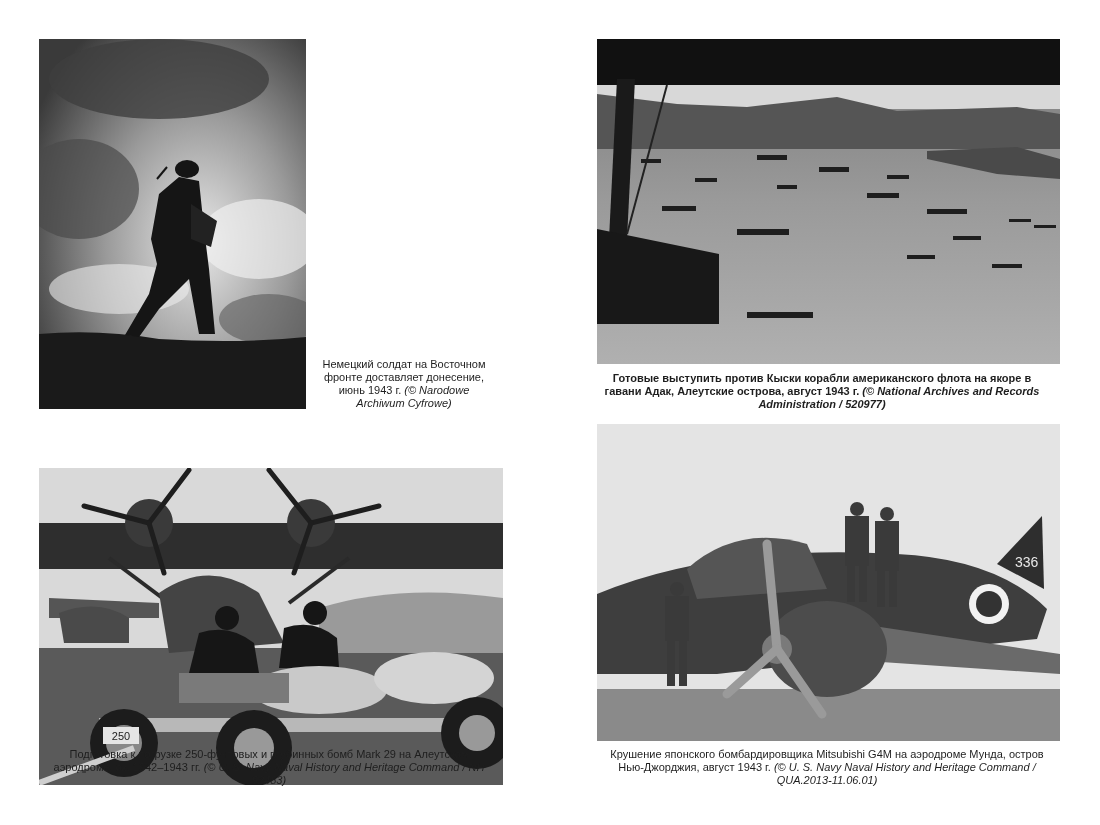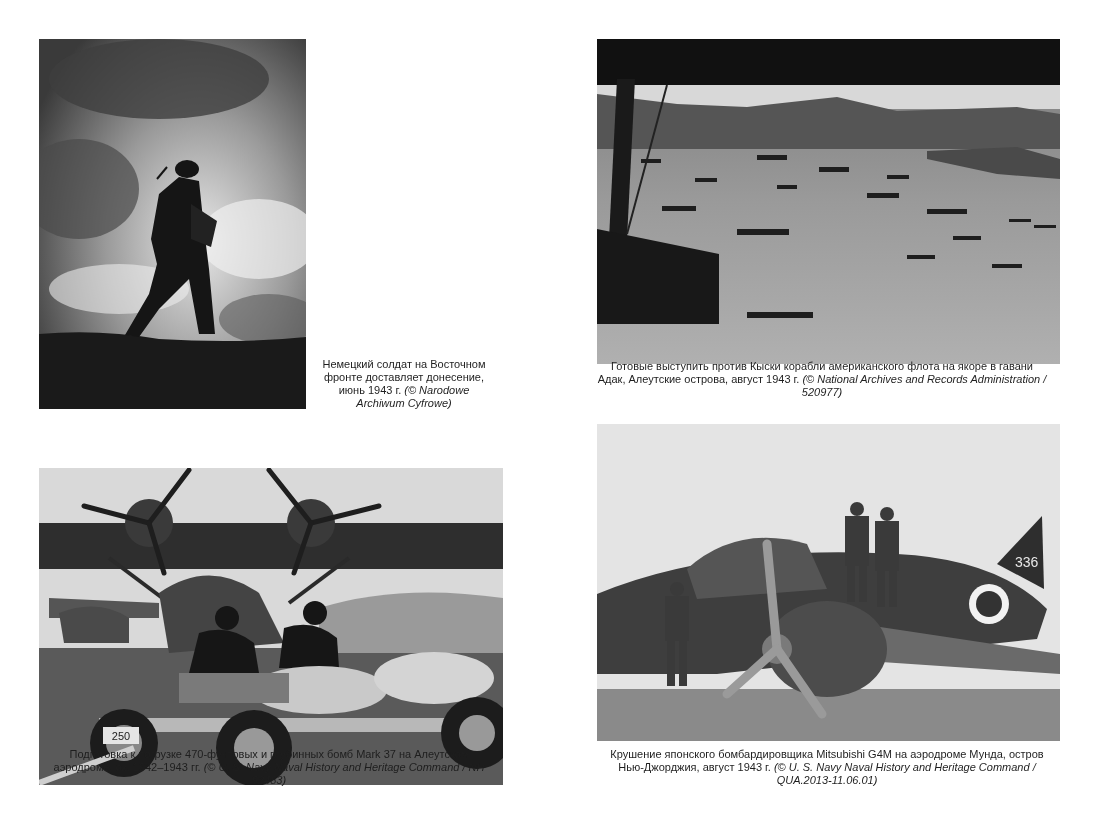--- a/index.html
+++ b/index.html
@@ -80,21 +80,21 @@
       <rect x="150" y="273" width="66" height="6"></rect>
       <rect x="98" y="139" width="22" height="4"></rect>
       <rect x="44" y="120" width="20" height="4"></rect>
       <rect x="180" y="146" width="20" height="4"></rect>
       <rect x="290" y="136" width="22" height="4"></rect>
       <rect x="412" y="180" width="22" height="3"></rect>
       <rect x="437" y="186" width="22" height="3"></rect>
     </g>
   </svg>
 </div>
-<div class="caption" style="left:597px; top:360px; width:450px;">
+<div class="caption" style="left:597px; top:372px; width:450px;font-weight:bold;">
   <span>Готовые выступить против Кыски корабли американского флота на якоре в гавани Адак, Алеутские острова, август 1943 г.</span>
    <i>(© National Archives and Records Administration / 520977)</i>
 </div>
 
 <div class="photo" style="left:39px; top:424px; width:464px; height:317px;margin-top:44px;">
   <svg width="464" height="317" viewBox="0 0 464 317">
     <rect width="464" height="317" fill="#d9d9d9"></rect>
 
     <rect x="0" y="180" width="464" height="137" fill="#5a5a5a"></rect>
     <path d="M280 140 Q360 115 464 130 L464 185 L280 185 Z" fill="#9a9a9a"></path>
@@ -141,21 +141,21 @@
         <circle cx="215" cy="280" r="20" fill="#999"></circle>
       <circle cx="438" cy="265" r="36" fill="#1c1c1c"></circle>
         <circle cx="438" cy="265" r="18" fill="#999"></circle>
     </g>
     <line x1="0" y1="315" x2="95" y2="280" stroke="#cfcfcf" stroke-width="6"></line>
     <rect x="64" y="259" width="36" height="17" fill="#e5e5e5"></rect>
     <text x="82" y="272" font-size="11" text-anchor="middle" fill="#222" font-family="Liberation Sans, sans-serif">250</text>
   </svg>
 </div>
 <div class="caption" style="left:39px; top:748px; width:460px;">
-  <span>Подготовка к погрузке 470-фунтовых и глубинных бомб Mark 37 на Алеутском аэродроме, ок. 1942–1943 гг.</span>
+  <span>Подготовка к погрузке 250-фунтовых и глубинных бомб Mark 29 на Алеутском аэродроме, ок. 1942–1943 гг.</span>
    <i>(© U. S. Navy Naval History and Heritage Command / NH 92483)</i>
 </div>
 
 <div class="photo" style="left:597px; top:424px; width:463px; height:317px;">
   <svg width="463" height="317" viewBox="0 0 463 317">
     <rect width="463" height="317" fill="#e4e4e4"></rect>
 
     <rect x="0" y="265" width="463" height="52" fill="#8a8a8a"></rect>
 
     <path d="M0 170 Q120 120 300 130 Q400 135 450 185 L440 215 Q300 230 120 250 L0 250 Z" fill="#3e3e3e"></path>

